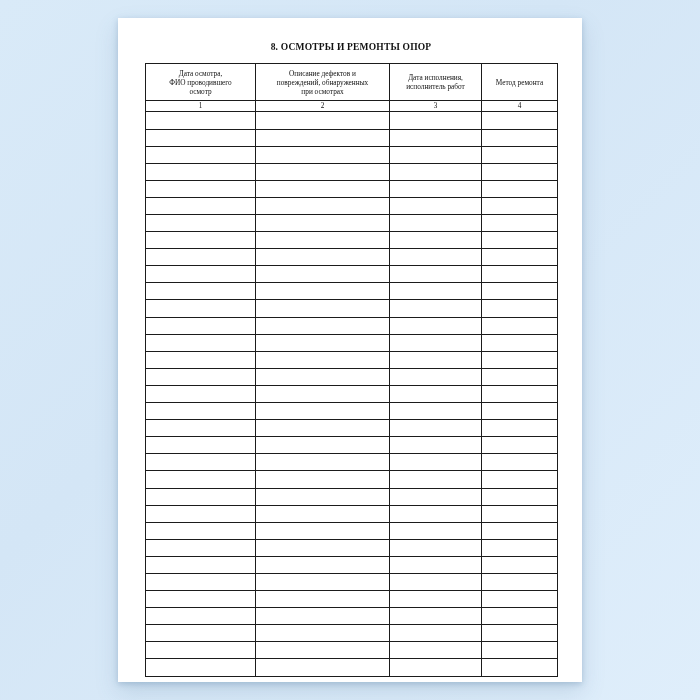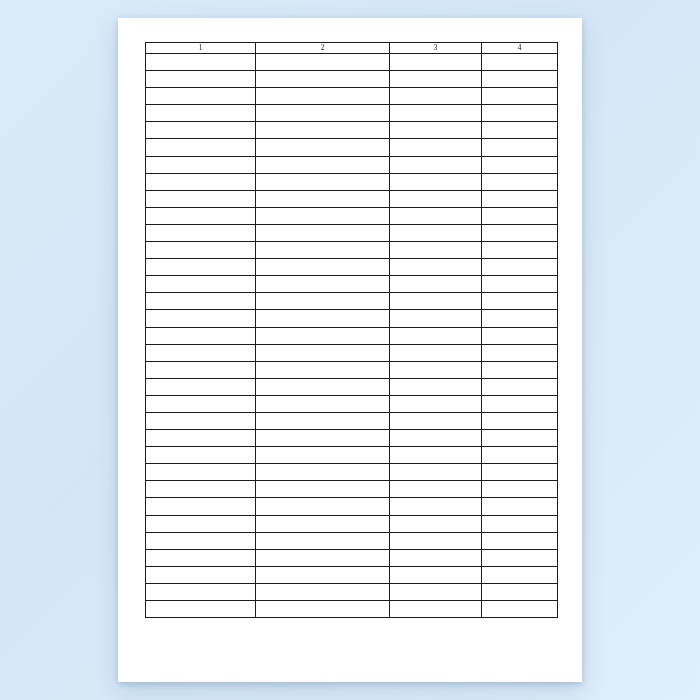--- a/index.html
+++ b/index.html
@@ -79,30 +79,37 @@
   col.c3 { width: 92px; }
   col.c4 { width: 76px; }
 </style>
 </head>
 <body>
 
 <div id="scene">
   <div class="sheet">
     <div class="sheet-inner">
 
+      <div class="doc-title">8. ОСМОТРЫ И РЕМОНТЫ ОПОР</div>
 
       <table class="reg">
         <colgroup>
           <col class="c1">
             <col class="c2">
             <col class="c3">
             <col class="c4">
         </colgroup>
         <thead>
           <tr>
+            <th class="hdr">Дата осмотра,<br>ФИО проводившего<br>осмотр</th>
+            <th class="hdr">Описание дефектов и<br>повреждений, обнаруженных<br>при осмотрах</th>
+            <th class="hdr">Дата исполнения,<br>исполнитель работ</th>
+            <th class="hdr">Метод ремонта</th>
+          </tr>
+          <tr>
             <td class="numrow">1</td>
             <td class="numrow">2</td>
             <td class="numrow">3</td>
             <td class="numrow">4</td>
           </tr>
         </thead>
         <tbody id="rows-body">
             <tr>
               <td class="blank"></td>
               <td class="blank"></td>

